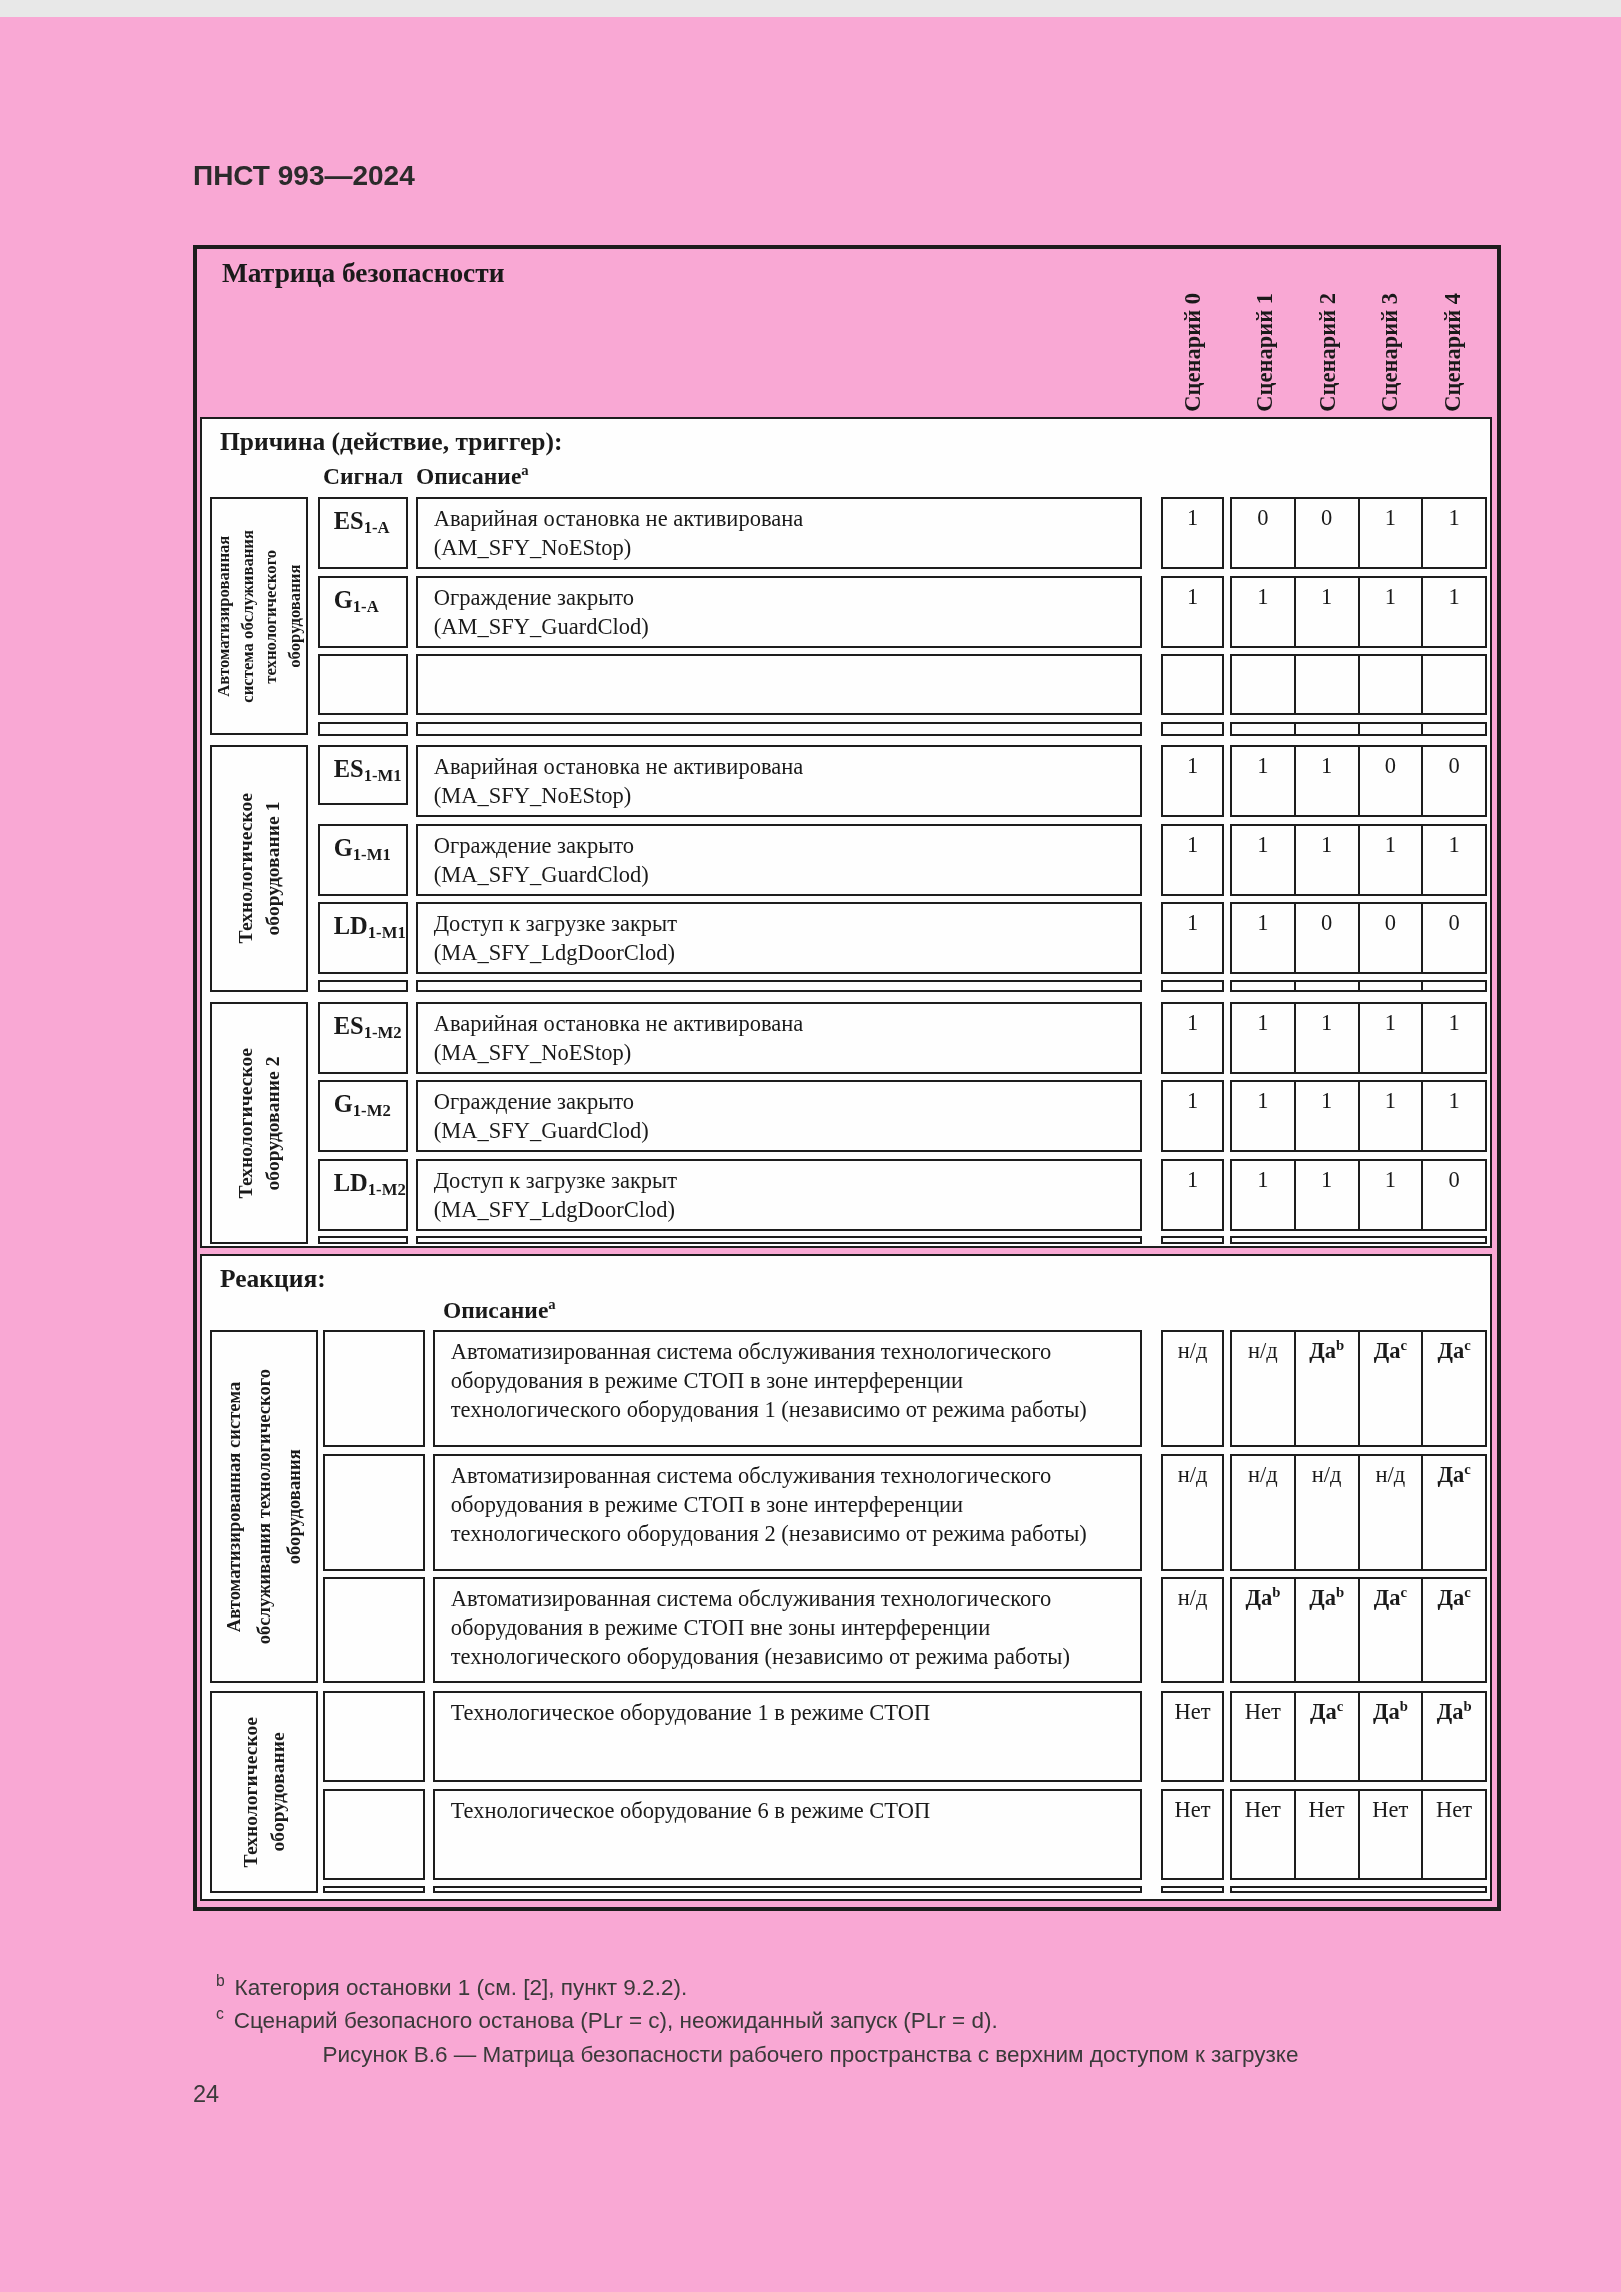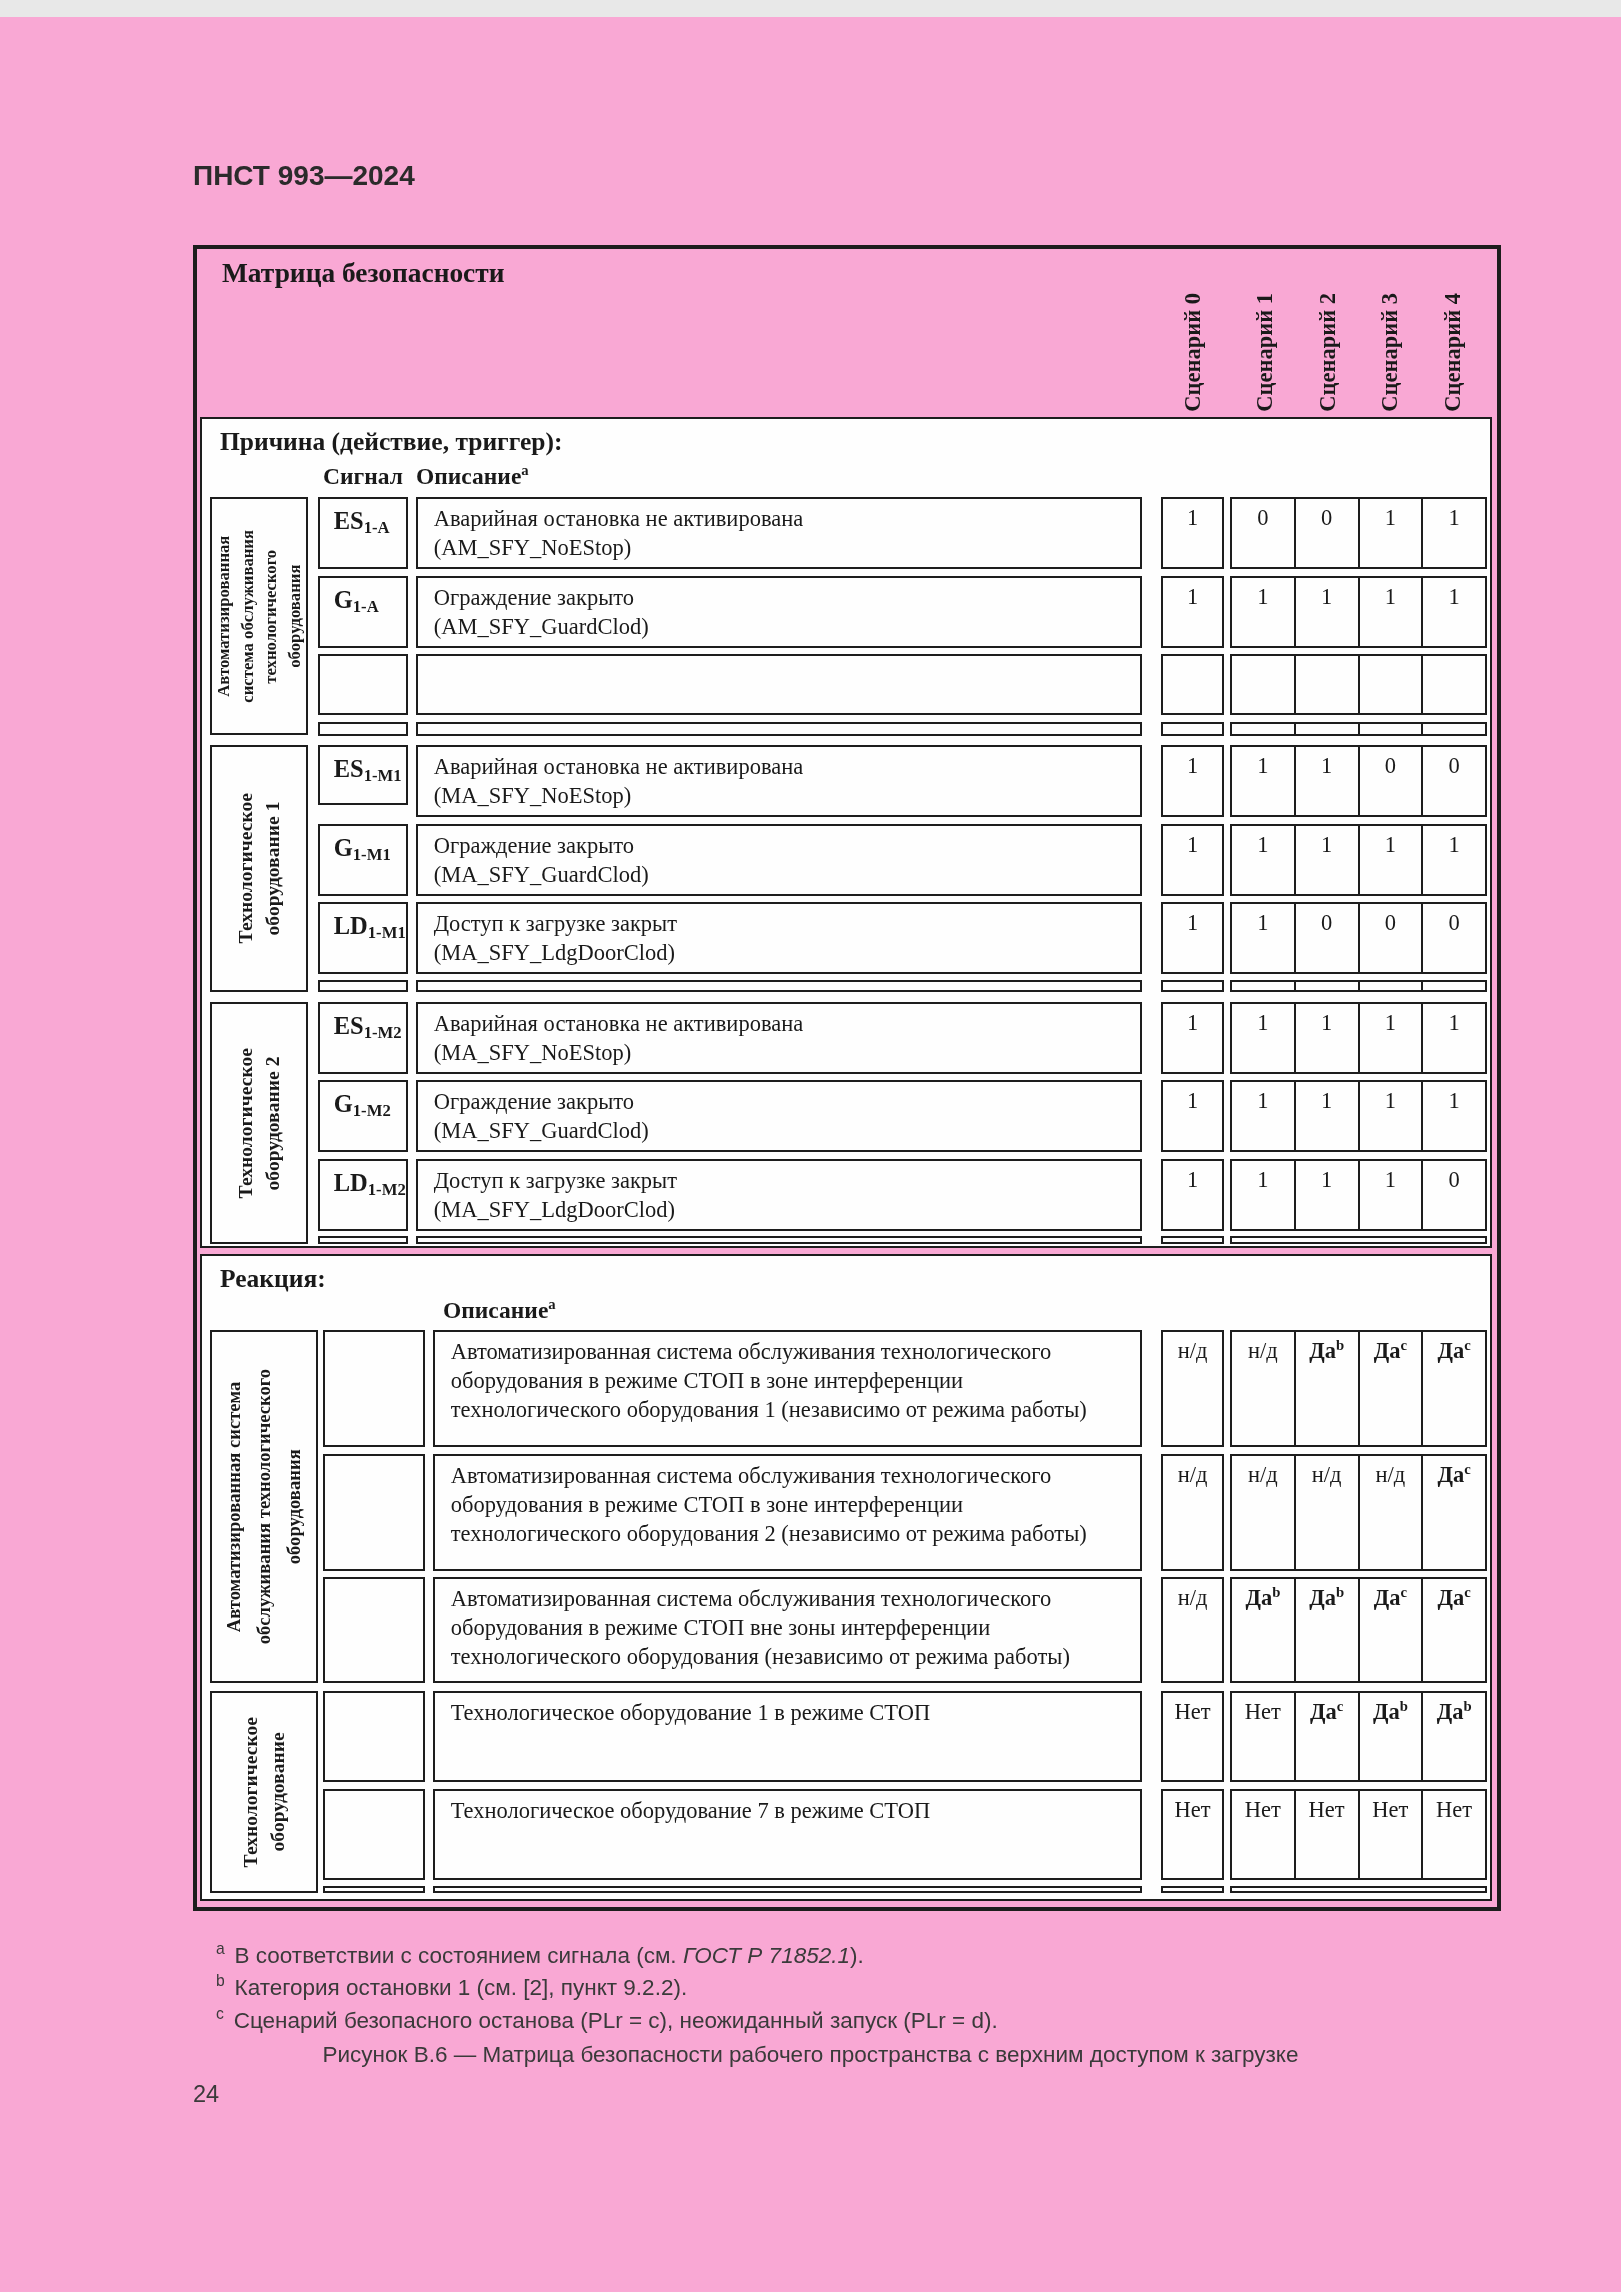--- a/index.html
+++ b/index.html
@@ -278,34 +278,33 @@
   <div class="box desc" style="left:433px;top:1674px;width:709px;height:91px">Технологическое оборудование 1 в режиме СТОП</div>
   <div class="box val" style="left:1161px;top:1674px;width:63px;height:91px"><span>Нет</span><span class="sup"></span></div>
   <div class="box vgroup" style="left:1230px;top:1674px;width:257px;height:91px">
     <div class="vg-cell"><span>Нет</span><span class="sup"></span></div>
     <div class="vg-cell bold-val"><span>Да</span><span class="sup">c</span></div>
     <div class="vg-cell bold-val"><span>Да</span><span class="sup">b</span></div>
     <div class="vg-cell bold-val"><span>Да</span><span class="sup">b</span></div>
   </div>
 
   <div class="box" style="left:323px;top:1772px;width:102px;height:91px"></div>
-  <div class="box desc" style="left:433px;top:1772px;width:709px;height:91px">Технологическое оборудование 7 в режиме СТОП</div>
+  <div class="box desc" style="left:433px;top:1772px;width:709px;height:91px">Технологическое оборудование 6 в режиме СТОП</div>
   <div class="box val" style="left:1161px;top:1772px;width:63px;height:91px"><span>Нет</span><span class="sup"></span></div>
   <div class="box vgroup" style="left:1230px;top:1772px;width:257px;height:91px">
     <div class="vg-cell"><span>Нет</span><span class="sup"></span></div>
     <div class="vg-cell"><span>Нет</span><span class="sup"></span></div>
     <div class="vg-cell"><span>Нет</span><span class="sup"></span></div>
     <div class="vg-cell"><span>Нет</span><span class="sup"></span></div>
   </div>
   <div class="box" style="left:323px;top:1869px;width:102px;height:6.9px"></div>
   <div class="box" style="left:433px;top:1869px;width:709px;height:6.9px"></div>
   <div class="box" style="left:1161px;top:1869px;width:63px;height:6.9px"></div>
   <div class="box" style="left:1230px;top:1869px;width:257px;height:6.9px"></div>
 
-  <div class="fn" style="top:1923px"><span class="fn-mark">a</span><span>В соответствии с состоянием сигнала (см. </span><span class="it">ГОСТ Р 71852.1</span><span>).</span></div>
   <div class="fn" style="top:1955px"><span class="fn-mark">b</span><span>Категория остановки 1 (см. [2], пункт 9.2.2).</span></div>
   <div class="fn" style="top:1988px"><span class="fn-mark">c</span><span>Сценарий безопасного останова (PLr = c), неожиданный запуск (PLr = d).</span></div>
 
   <div class="caption">Рисунок В.6 — Матрица безопасности рабочего пространства с верхним доступом к загрузке</div>
   <div class="page-num">24</div>
 
 </div>
 
 
 </body></html>

